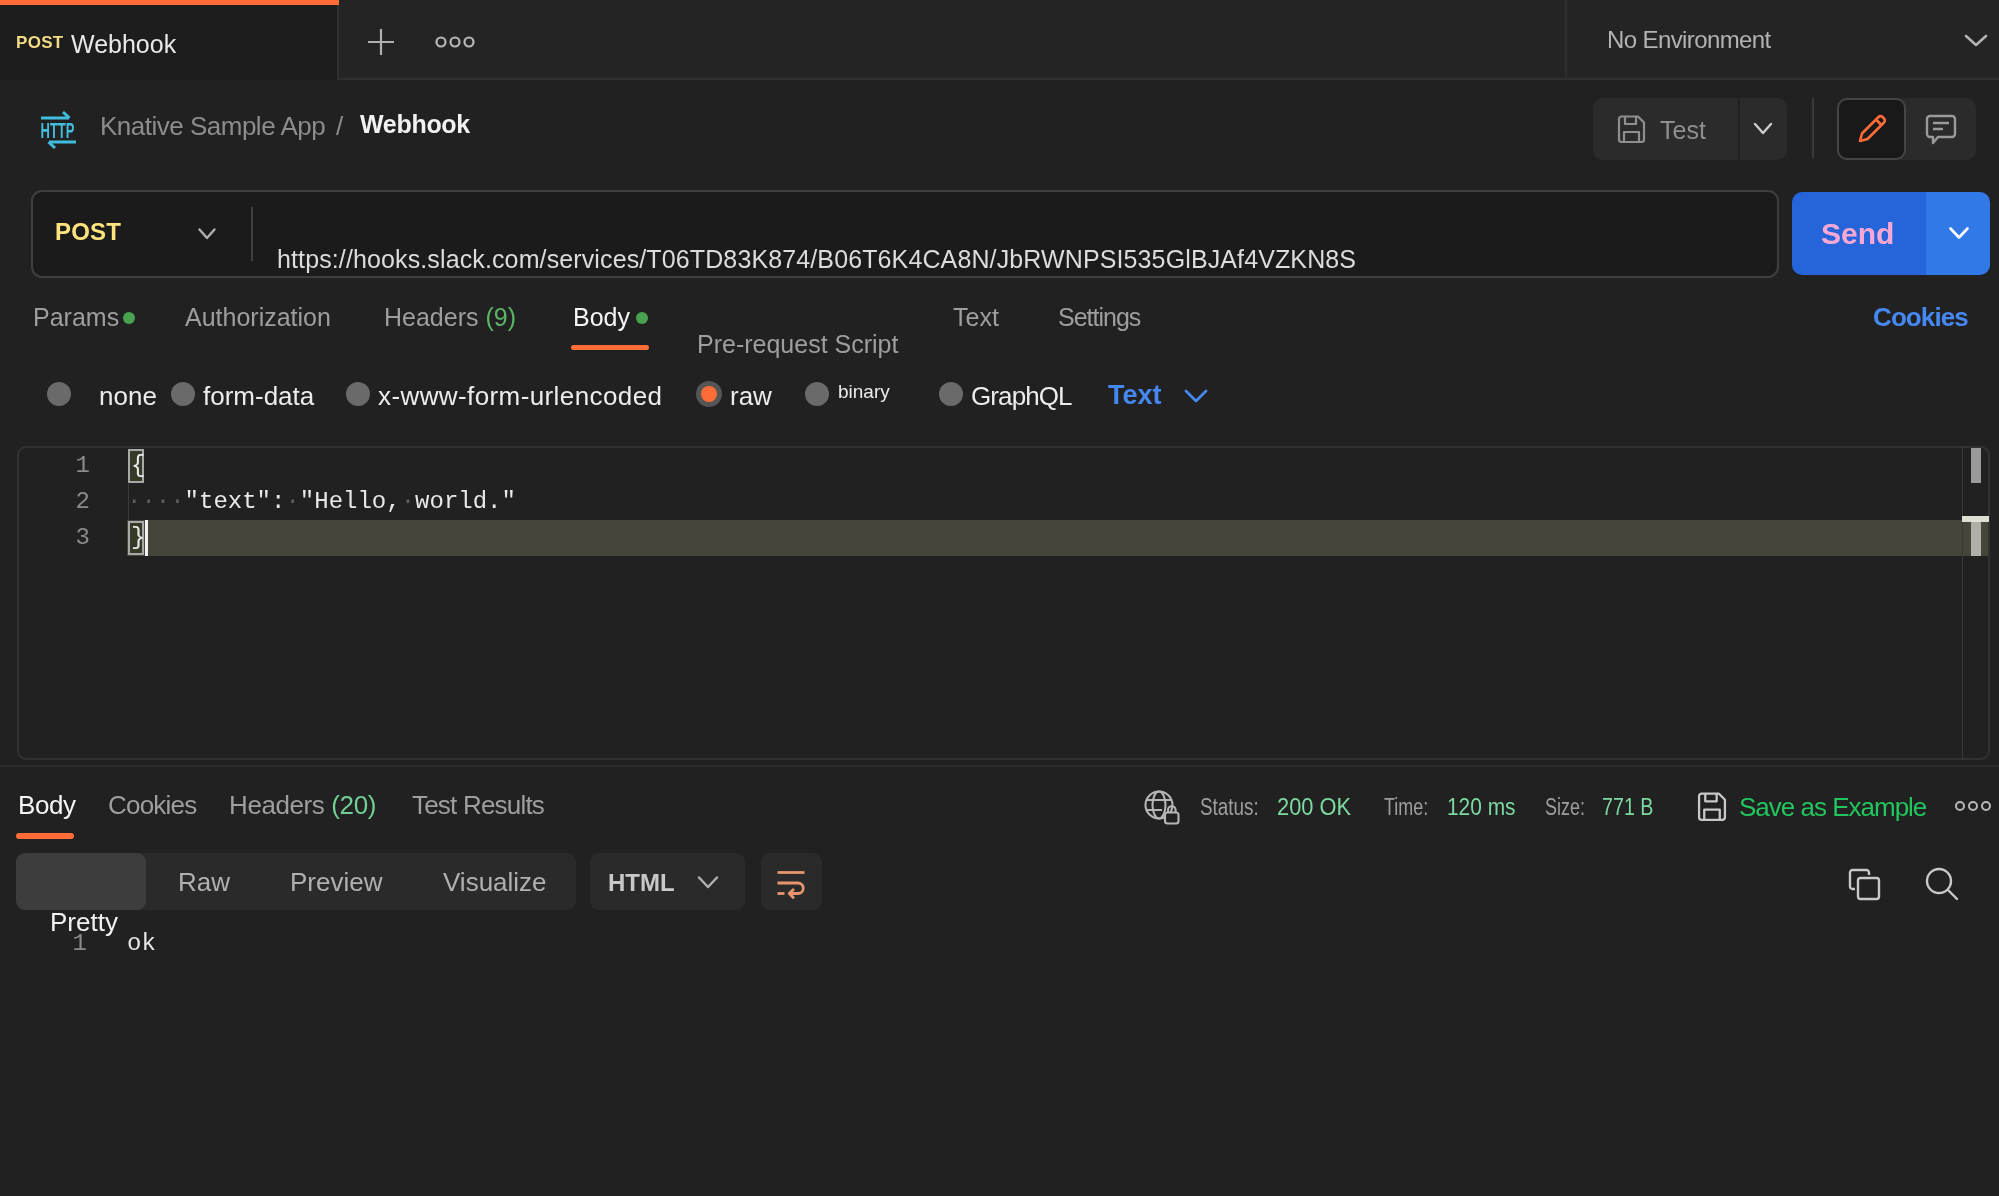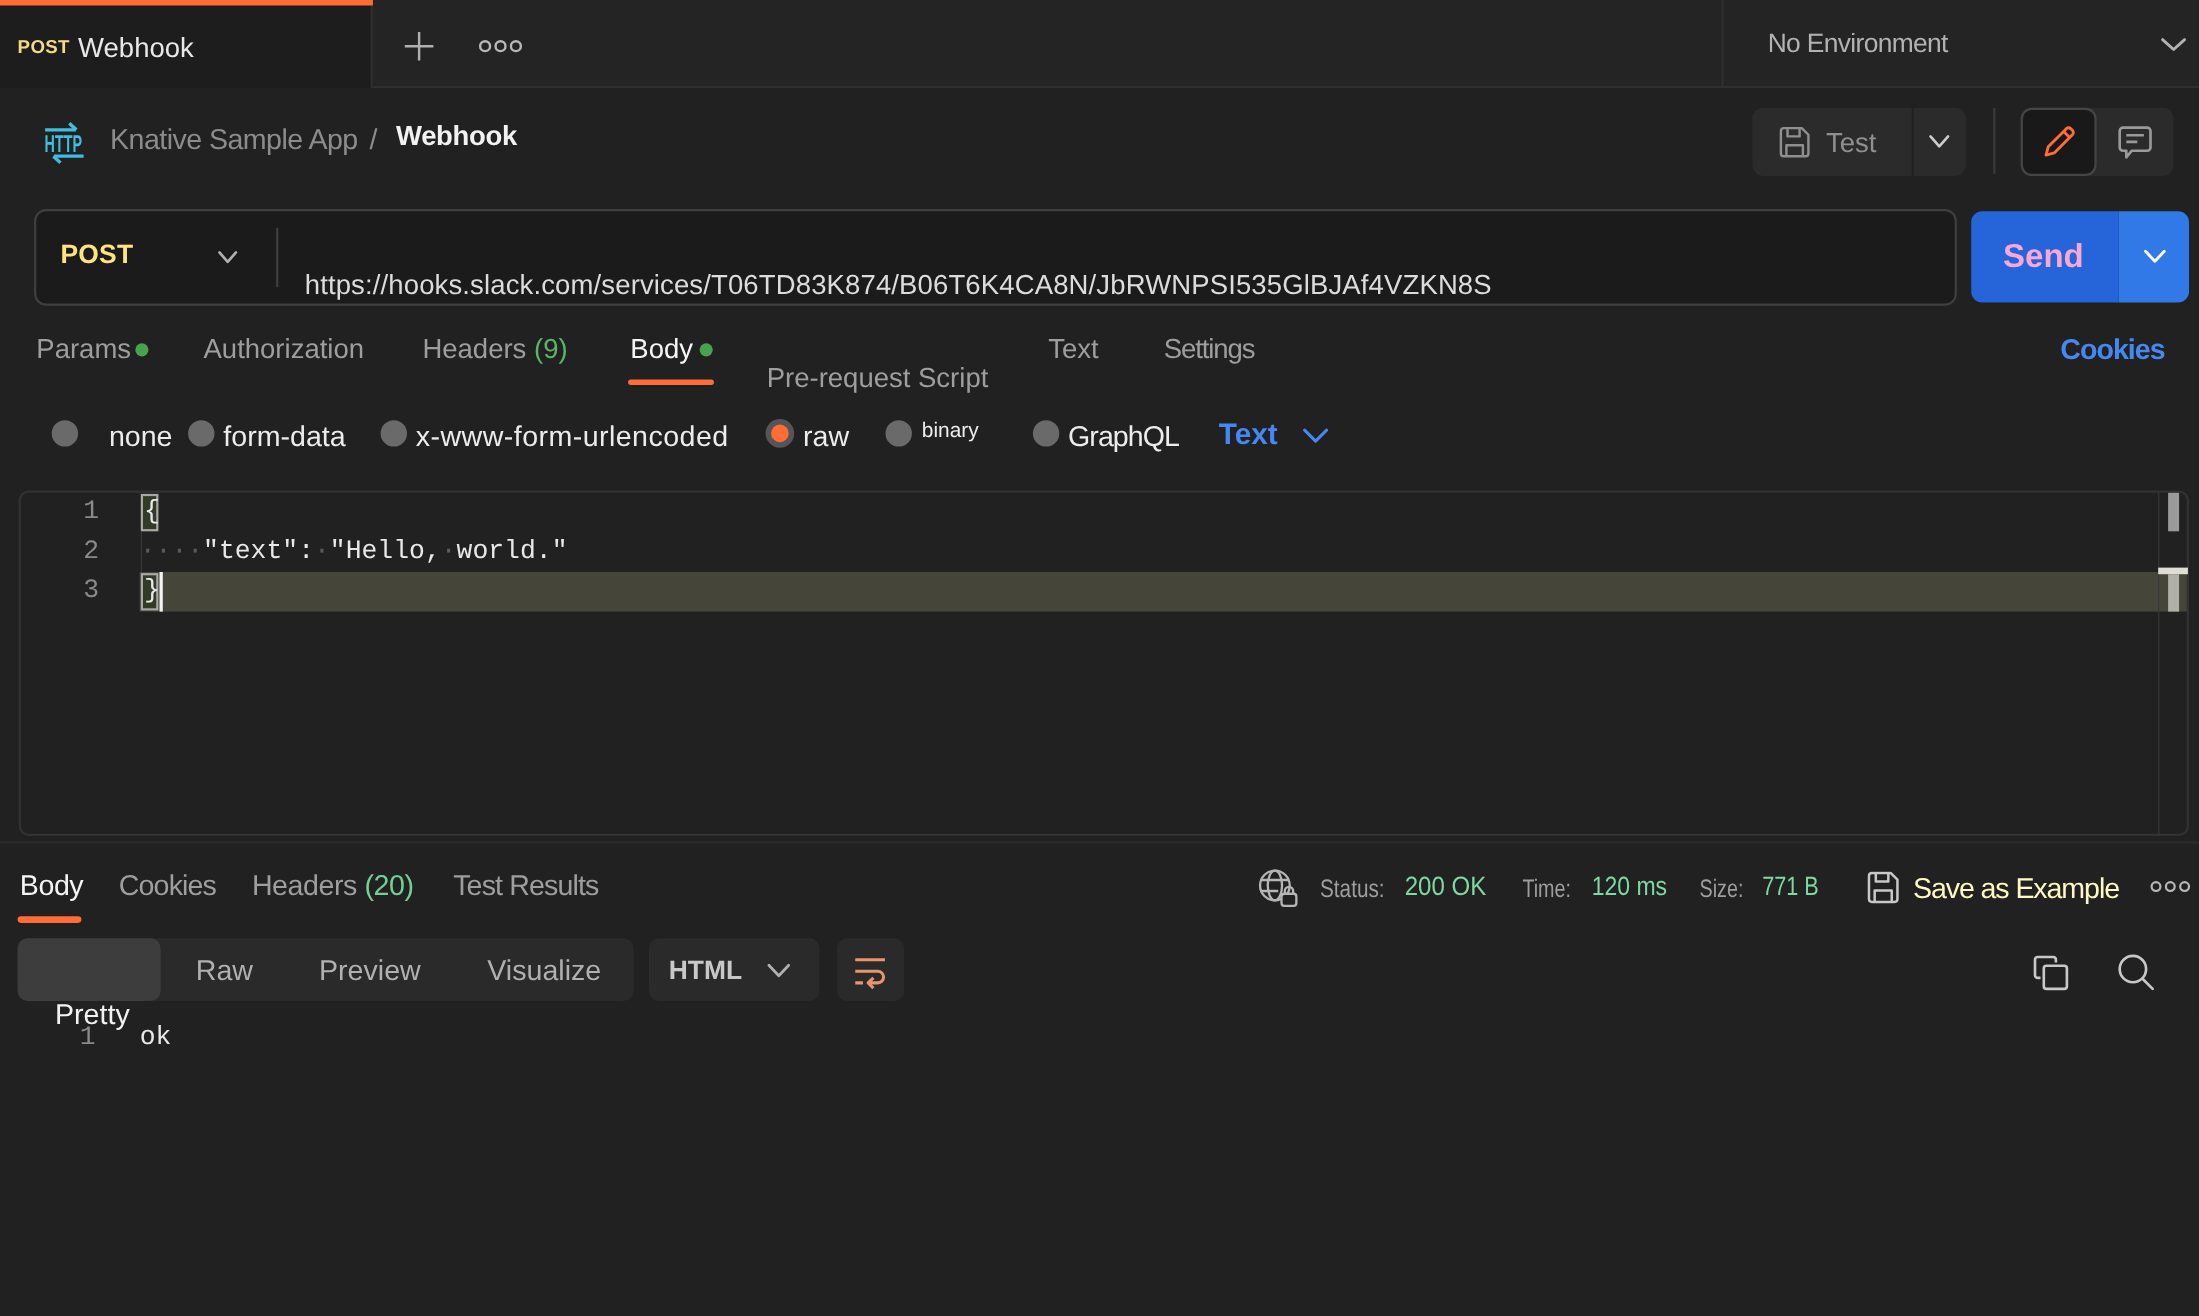--- a/index.html
+++ b/index.html
@@ -167,21 +167,21 @@
 <div class="abs" style="left:1447px;top:793px;font-size:24px;color:#7cd9a1;transform:scaleX(0.87);transform-origin:0 0;">120 ms</div>
 <div class="abs" style="left:1545px;top:794px;font-size:23px;color:#9e9e9e;transform:scaleX(0.78);transform-origin:0 0;">Size:</div>
 <div class="abs" style="left:1602px;top:793px;font-size:24px;color:#7cd9a1;transform:scaleX(0.82);transform-origin:0 0;">771 B</div>
 <svg class="abs" style="left:1697px;top:792px;" width="30" height="30" viewBox="0 0 29 29">
   <g stroke="#c8c8c8" stroke-width="2.2" fill="none" stroke-linejoin="round">
     <path d="M2 4 a2.5 2.5 0 0 1 2.5-2.5 H21 L27 7.5 V24.5 a2.5 2.5 0 0 1-2.5 2.5 H4.5 A2.5 2.5 0 0 1 2 24.5 Z"></path>
     <path d="M8 1.5 V9 H19 V1.5"></path>
     <path d="M7 27 V17 H22 V27"></path>
   </g>
 </svg>
-<div class="abs" style="left:1739px;top:792px;font-size:26px;letter-spacing:-1px;color:#fef9c3;">Save as Example</div>
+<div class="abs" style="left:1739px;top:792px;font-size:26px;letter-spacing:-1px;color:#22c55e;">Save as Example</div>
 <svg class="abs" style="left:1954px;top:799px;" width="38" height="14" viewBox="0 0 38 14">
   <circle cx="6" cy="7" r="4" fill="none" stroke="#b8b8b8" stroke-width="2"></circle>
   <circle cx="19" cy="7" r="4" fill="none" stroke="#b8b8b8" stroke-width="2"></circle>
   <circle cx="32" cy="7" r="4" fill="none" stroke="#b8b8b8" stroke-width="2"></circle>
 </svg>
 
 <div class="abs" style="left:16px;top:853px;width:560px;height:57px;background:#2a2a2a;border-radius:9px;"></div>
 <div class="abs" style="left:16px;top:853px;width:130px;height:57px;background:#3d3d3d;border-radius:9px;"></div>
 <div class="abs" style="left:50px;top:867px;font-size:26px;color:#f2f2f2;margin-top:40px;">Pretty</div>
 <div class="abs" style="left:178px;top:867px;font-size:26px;color:#b0b0b0;">Raw</div>

